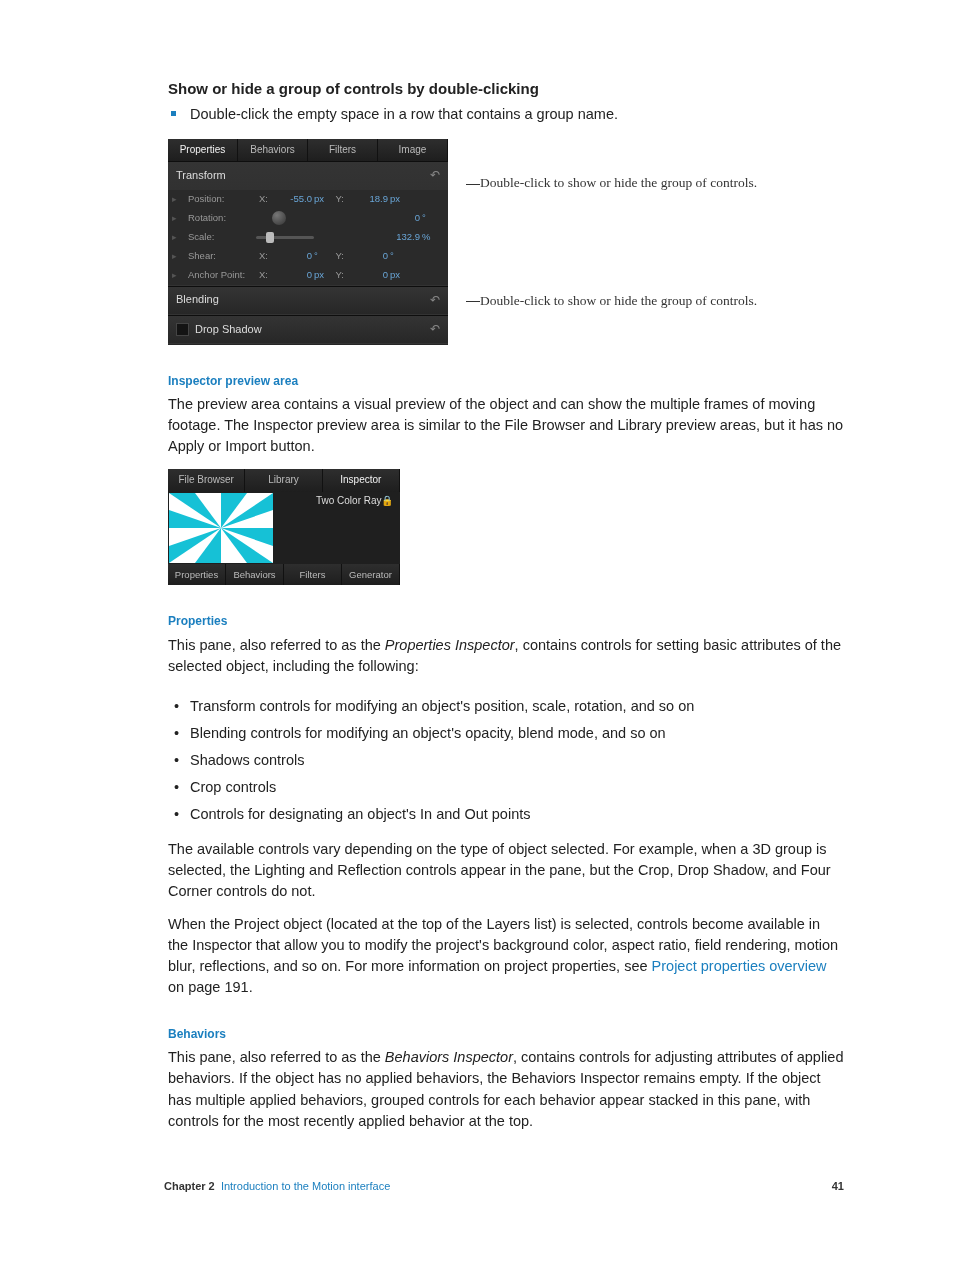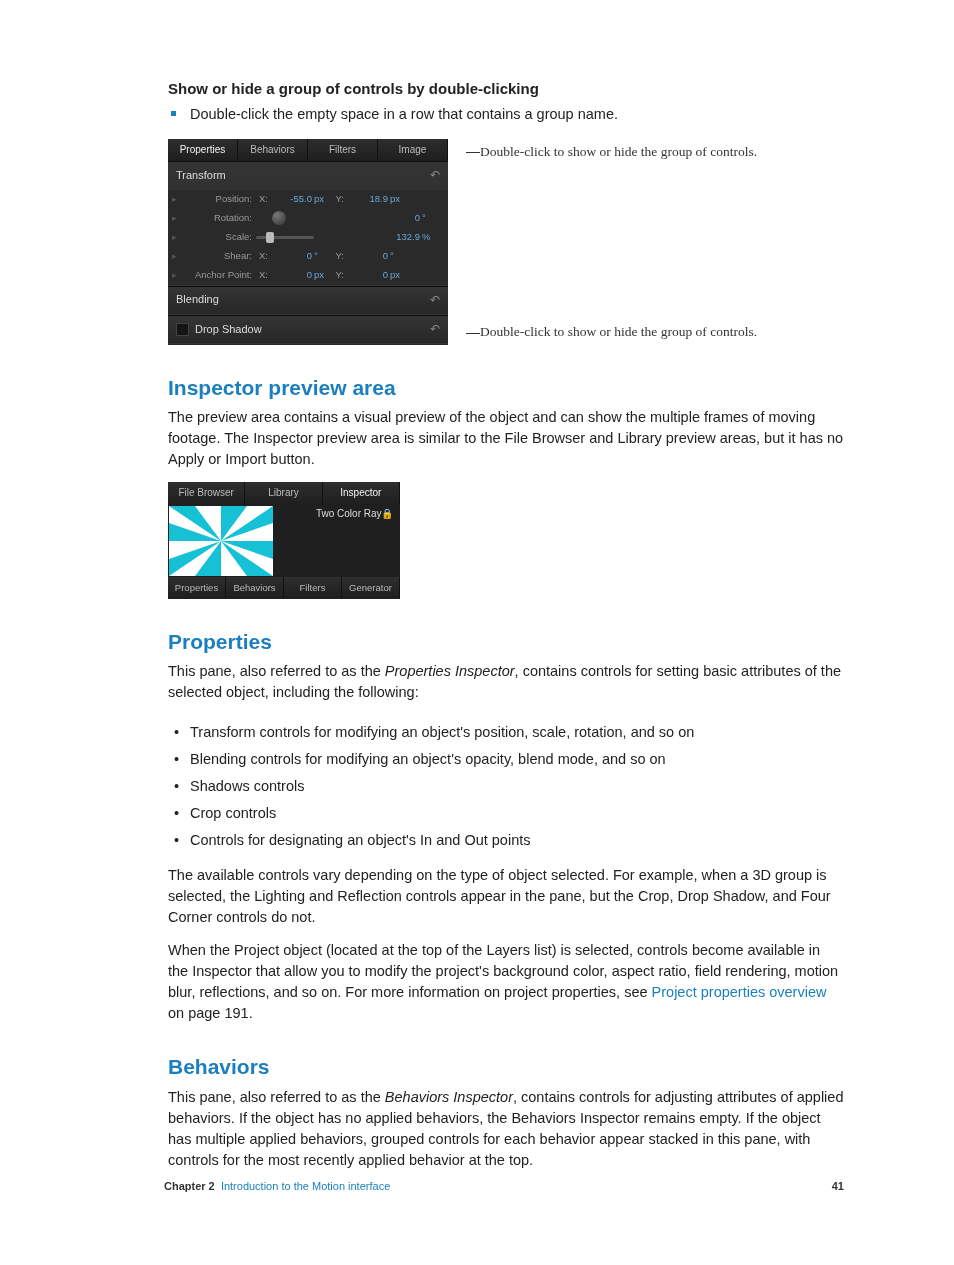--- a/index.html
+++ b/index.html
@@ -1,18 +1,18 @@
 <!DOCTYPE html>
 <html><head>
 <meta charset="utf-8">
 <style>
   body{margin:0;background:#fff;font-family:"Helvetica Neue",Helvetica,Arial,sans-serif;color:#222;font-size:14.5px;line-height:1.45}
   .page{width:954px;min-height:1265px;box-sizing:border-box;padding:78px 110px 40px 168px;position:relative}
   h4.sec{font-weight:600;font-size:15px;margin:0 0 4px}
-  h4.blue{color:#1b7fbf;font-weight:600;font-size:21px;margin:28px 0 4px}
+  h4.blue{color:#1b7fbf;font-weight:600;font-size:12px;margin:28px 0 4px}
   p{margin:0 0 12px}
   ul.bul{margin:0 0 14px 0;padding:0;list-style:none}
   ul.bul>li{position:relative;padding-left:22px;margin:0 0 4px}
   ul.bul>li::before{content:"";position:absolute;left:3px;top:7px;width:5px;height:5px;background:#1b7fbf}
   ul.dots{margin:19px 0 14px 0;padding:0;list-style:none}
   ul.dots>li{position:relative;padding-left:22px;margin:0 0 6px}
   ul.dots>li::before{content:"•";position:absolute;left:6px;top:0;color:#222}
   .em{font-style:italic}
   a.link{color:#1b7fbf;text-decoration:none}
   
@@ -20,30 +20,30 @@
   .insp{width:280px;background:#262626;color:#bbb;font-size:10px}
   .insp .tabs{display:flex;background:linear-gradient(#2e2e2e,#1e1e1e)}
   .insp .tabs div{flex:1;text-align:center;padding:4px 0;color:#bbb;border-right:1px solid #111}
   .insp .tabs .on{color:#f2f2f2}
   .grp{border-top:1px solid #0e0e0e;border-bottom:1px solid #333;background:linear-gradient(#343434,#272727)}
   .grp .hdr{display:flex;align-items:center;justify-content:space-between;padding:5px 8px;color:#ddd;font-size:11px}
   .reset{color:#888;font-size:12px}
   .rows{background:#2a2a2a}
   .row{display:flex;align-items:center;height:19px;padding:0 4px;font-size:9.5px;color:#888}
   .row .arr{width:16px;color:#555;font-size:9px}
-  .row .lbl{width:64px;text-align:right;color:#999}
+  .row .lbl{width:64px;color:#999}
   .row .c1{width:16px;text-align:right;color:#999}
   .row .v{width:44px;text-align:right;color:#69a5d6}
   .row .u{width:14px;text-align:left;color:#69a5d6;padding-left:2px}
   .slider{flex:none;width:58px;height:3px;background:#555;border-radius:2px;position:relative;margin:0 4px}
   .slider .knob{position:absolute;top:-4px;width:8px;height:11px;background:#bbb;border-radius:2px}
   .dial{width:14px;height:14px;border-radius:50%;background:radial-gradient(circle at 35% 30%,#777,#333);margin:0 4px}
   .ck{width:11px;height:11px;background:#141414;border:1px solid #444;margin-right:6px}
   .annot{font-family:"Times New Roman",serif;font-size:13.5px;color:#333;line-height:1.3}
-  .annotcol{display:flex;flex-direction:column;justify-content:space-between;padding:4px 0}
+  .annotcol{display:flex;flex-direction:column;justify-content:center;padding:4px 0}
   .lead{height:1px;background:#333;width:14px;display:inline-block;vertical-align:middle;margin-right:0}
   
   .fig2{width:232px;margin:8px 0 4px;background:#c2410c;font-size:10px;color:#bbb}
   .fig2 .tabs{display:flex;background:linear-gradient(#2e2e2e,#1e1e1e)}
   .fig2 .tabs div{flex:1;text-align:center;padding:4px 0;border-right:1px solid #111}
   .fig2 .tabs .on{color:#f2f2f2}
   .prev{display:flex;background:#1f1f1f;height:72px}
   .thumb{width:104px;height:70px;margin:1px;background:#fff;position:relative;overflow:hidden}
   .meta{flex:1;padding:2px 6px;color:#ddd;font-size:10px;display:flex;justify-content:flex-end}
   .lock{color:#666;font-size:10px}

